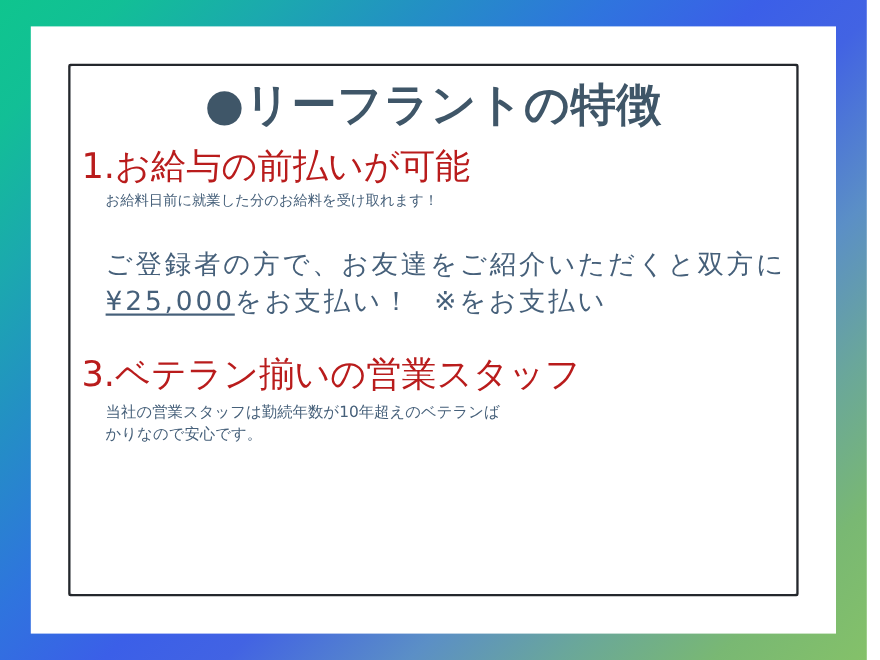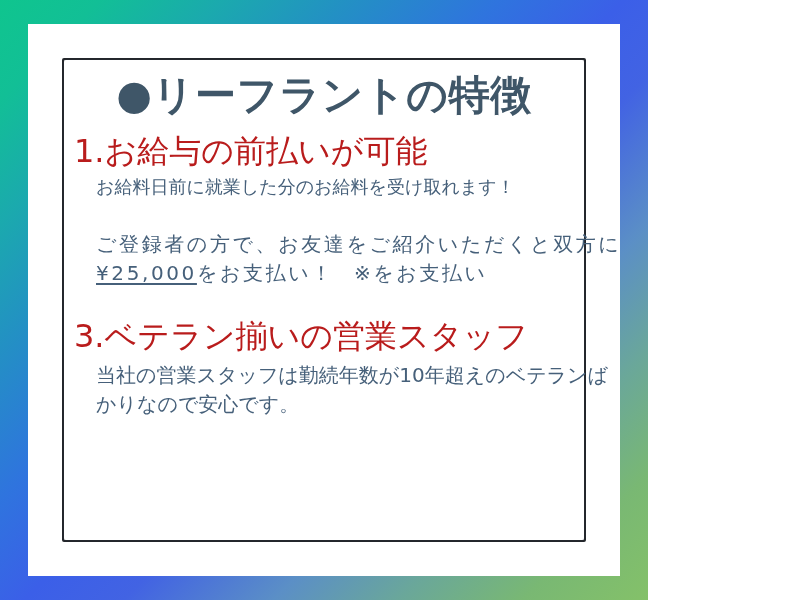--- a/index.html
+++ b/index.html
@@ -10,21 +10,21 @@
     overflow: hidden;
   }
   body {
     font-family: "DejaVu Sans", "Liberation Sans", sans-serif;
     background: #ffffff;
   }
 
   
   #poster {
     position: relative;
-    width: 648px;
+    width: 788px;
     height: 600px;
     box-sizing: border-box;
     background:
       linear-gradient(135deg,
         #0fc58e 0%,
         #12bf96 8%,
         #1ba9ae 18%,
         #2390c4 28%,
         #2f74de 40%,
         #3b5fe8 50%,
@@ -91,48 +91,48 @@
   .feature-heading {
     font-size: 32px;
     font-weight: 400;
     line-height: 1.15;
     color: #b91c1c;
     letter-spacing: 0px;
     white-space: nowrap;
   }
 
   .feature-body {
-    font-size: 20px;
+    font-size: 24px;
     font-weight: 400;
     line-height: 1.45;
     color: #46607a;
     margin-left: 22px;
   }
   .feature-body .line { white-space: nowrap; display: block; }
 
   
   #feature-1 { margin-top: 16px; }
-  #feature-1 .feature-body { margin-top: 4px; font-size: 18px; }
+  #feature-1 .feature-body { margin-top: 4px; font-size: 13px; font-family: Liberation Mono, monospace; }
 
   
   #feature-2 { margin-top: 30px; }
   #feature-2 .feature-body { margin-top: 8px; }
   #feature-2 .line { letter-spacing: 2.6px; }
 
   .underlined {
     text-decoration: underline;
     text-underline-offset: 3px;
     text-decoration-thickness: 2px;
     margin-top: 24px;
   }
   .gap-wide { display: inline-block; width: 20px; }
 
   
   #feature-3 { margin-top: 30px; }
-  #feature-3 .feature-body { margin-top: 6px; font-size: 20px; }
+  #feature-3 .feature-body { margin-top: 6px; font-size: 14px; }
 
 </style>
 </head>
 <body>
 
 <div id="poster">
 
   <div id="card">
     <div id="hand-frame"></div>
 

